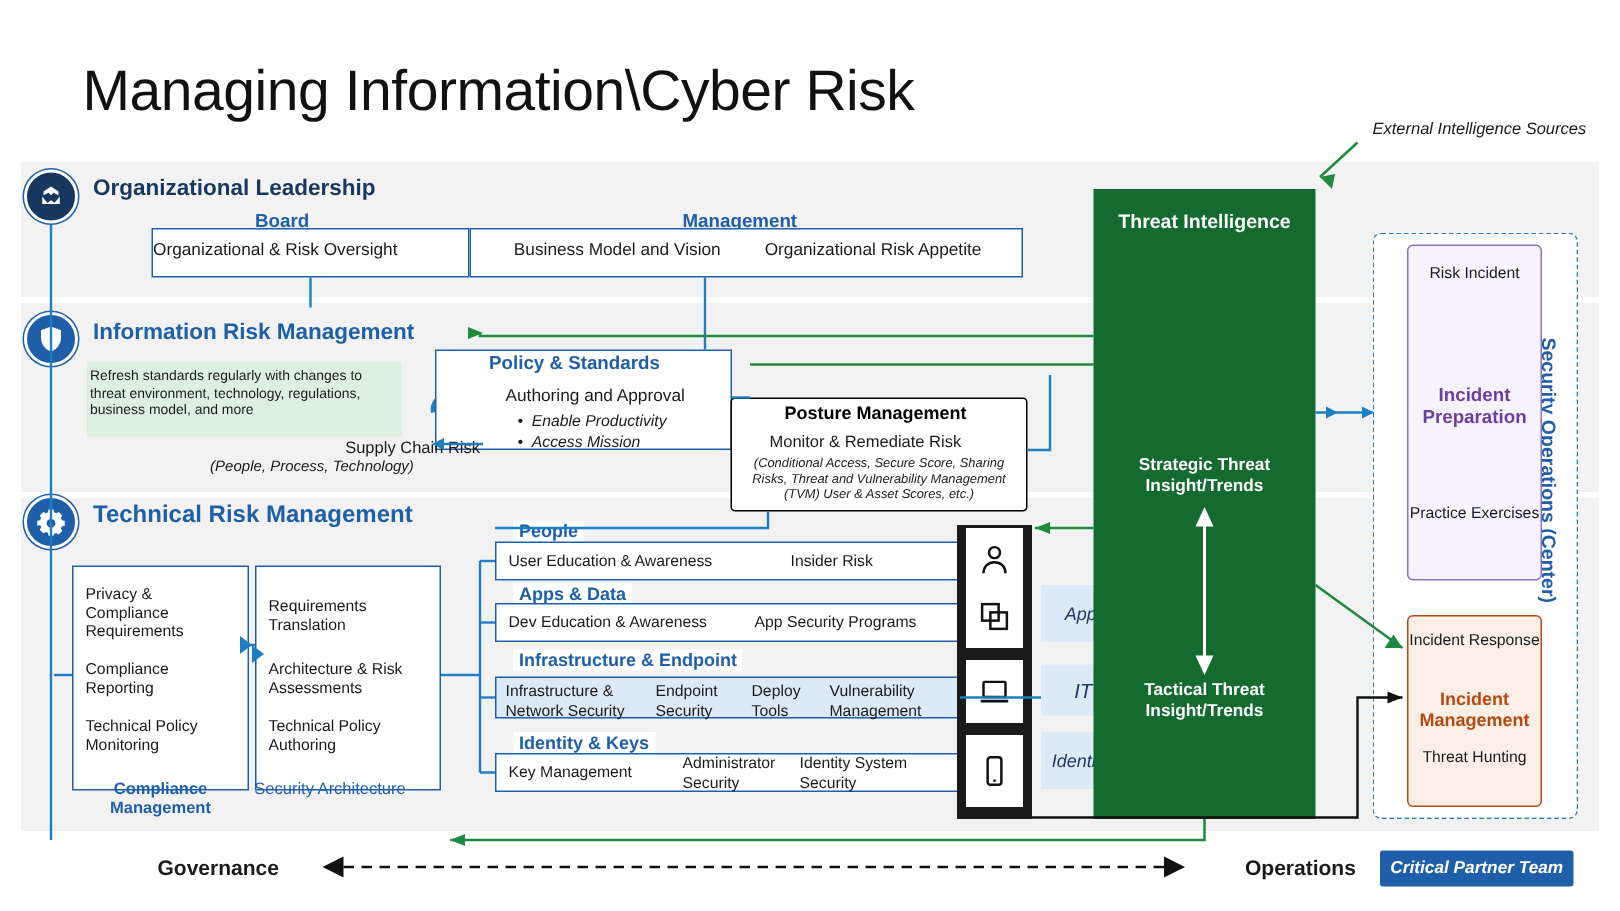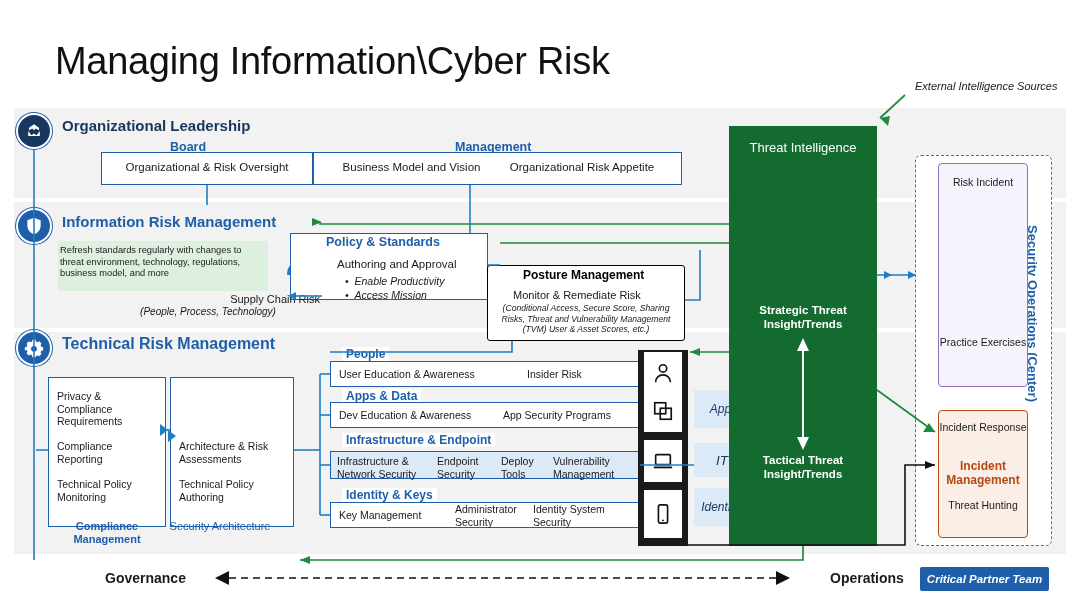--- a/index.html
+++ b/index.html
@@ -53,21 +53,21 @@
   
   .box {
     border:1.5px solid #1f5fa9;
     background:#ffffff;
   }
 
   
   #boardTitle { left:170px; top:140px; font-size:12.5px; font-weight:bold; color:#1f5fa9; }
   #mgmtTitle  { left:455px; top:140px; font-size:12.5px; font-weight:bold; color:#1f5fa9; }
   #boardBox { left:101px; top:152px; width:212px; height:33px; }
-  #boardBox .t { position:absolute; left:0; right:0; top:8px; text-align:center; font-size:11.5px; }
+  #boardBox .t { position:absolute; left:0; right:0; top:8px; font-size:11.5px; }
   #mgmtBox { left:313px; top:152px; width:369px; height:33px; }
   #mgmtBox .t1 { position:absolute; left:10px; top:8px; width:175px; text-align:center; font-size:11.5px; }
   #mgmtBox .t2 { position:absolute; right:8px; top:8px; width:182px; text-align:center; font-size:11.5px; }
 
   
   #policyBox { left:290px; top:233px; width:198px; height:67px; }
   #policyTitle { left:322px; top:235px; font-size:12.5px; font-weight:bold; color:#1f5fa9; background:#fff; padding:0 4px; }
   #policyAuth { left:337px; top:258px; font-size:11.5px; }
   #policyList { left:345px; top:274px; font-size:10.5px; font-style:italic; line-height:14px; }
 
@@ -126,21 +126,21 @@
   .teamBox { background:#dceaf7; display:flex; align-items:center; justify-content:center; font-style:italic; }
   #appTeams { left:694px; top:390px; width:92px; height:38px; font-size:12px; color:#1f3864; }
   #itOps { left:694px; top:443px; width:126px; height:34px; font-size:13.5px; color:#1f3864; font-style:italic; }
   #idTeams { left:694px; top:488px; width:92px; height:38px; font-size:12px; color:#1f3864; }
 
   
   #threatBox {
     left:729px; top:126px; width:148px; height:420px;
     background:#136b2f; color:#fff;
   }
-  #tiTitle { position:absolute; left:0; right:0; top:14px; text-align:center; font-weight:normal; font-size:13px; }
+  #tiTitle { position:absolute; left:0; right:0; top:14px; text-align:center; font-weight:bold; font-size:13px; }
   #tiStrategic { position:absolute; left:0; right:0; top:177px; text-align:center; font-size:11.5px; font-weight:bold; line-height:14px; }
   #tiTactical { position:absolute; left:0; right:0; top:327px; text-align:center; font-size:11.5px; font-weight:bold; line-height:14px; }
   #tiArrow { position:absolute; left:66px; top:212px; width:16px; height:112px; }
 
   
   #socBox {
     left:915px; top:155px; width:137px; height:391px;
     border:1.6px dashed #1f7ec2; border-radius:6px; background:#fff;
   }
   #socLabel {
@@ -242,20 +242,21 @@
   <div class="abs" id="postureTitle">Posture Management</div>
   <div class="abs" id="postureSub">Monitor &amp; Remediate Risk</div>
   <div class="abs" id="postureDetail">(Conditional Access, Secure Score, Sharing Risks, Threat and Vulnerability Management (TVM) User &amp; Asset Scores, etc.)</div>
 
   <div class="abs box" id="leftCol1">
     <div class="colitem abs" style="left:8px; top:12px; width:102px;">Privacy &amp; Compliance Requirements</div>
     <div class="colitem abs" style="left:8px; top:62px; width:102px;">Compliance Reporting</div>
     <div class="colitem abs" style="left:8px; top:100px; width:102px;">Technical Policy Monitoring</div>
   </div>
   <div class="abs box" id="leftCol2">
+    <div class="colitem abs" style="left:8px; top:20px; width:108px;">Requirements Translation</div>
     <div class="colitem abs" style="left:8px; top:62px; width:108px;">Architecture &amp; Risk Assessments</div>
     <div class="colitem abs" style="left:8px; top:100px; width:108px;">Technical Policy Authoring</div>
   </div>
   <div class="abs" id="compMgmt">
     <span>Compliance Management</span>
   </div>
   <div class="abs" id="secArch">
     <span>Security Architecture</span>
   </div>
 
@@ -325,20 +326,21 @@
       <path d="M8 0 L2 13 L14 13 Z" fill="#fff"></path>
       <path d="M8 112 L2 99 L14 99 Z" fill="#fff"></path>
     </svg>
   </div>
   <div class="abs" id="extIntel">External Intelligence Sources</div>
 
   <div class="abs" id="socBox"></div>
   <div class="abs" id="socLabel">Security Operations (Center) (SOC)</div>
   <div class="abs" id="prepBox">
     <div id="prepScen">Risk Incident</div>
+    <div id="prepTitle">Incident Preparation</div>
     <div id="prepPract">Practice Exercises</div>
   </div>
   <div class="abs" id="respBox">
     <div id="respTop">Incident Response</div>
     <div id="respTitle">Incident Management</div>
     <div id="respHunt">Threat Hunting</div>
   </div>
 
   <div class="abs" id="footGov">Governance</div>
   <div class="abs" id="footOps">Operations</div>

